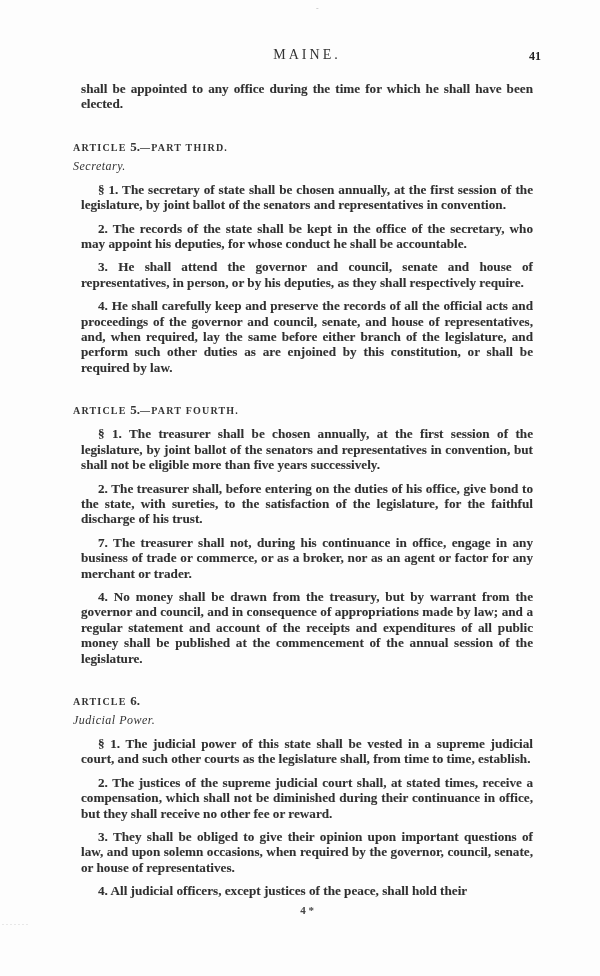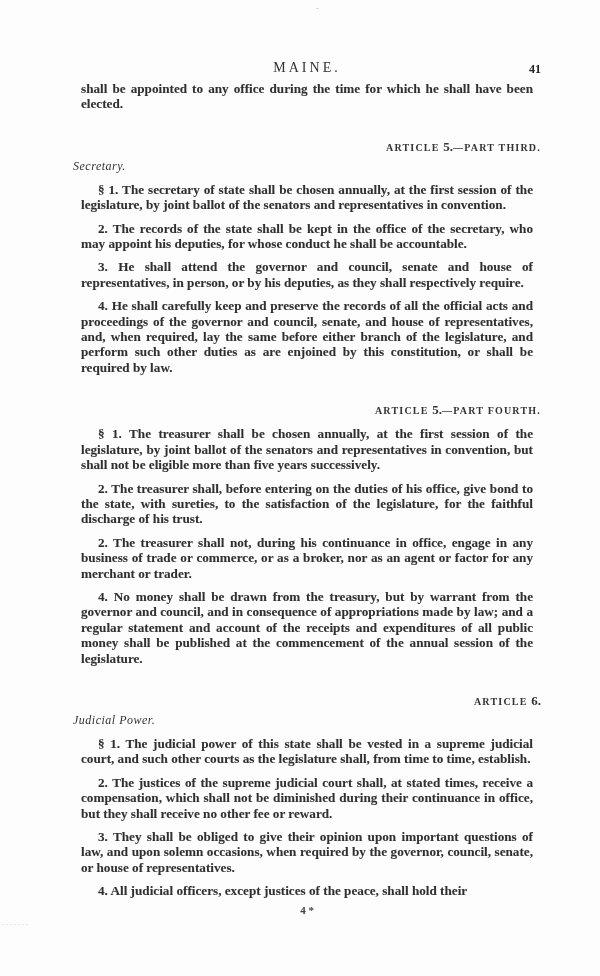--- a/index.html
+++ b/index.html
@@ -16,21 +16,21 @@
       font-family: "Liberation Serif", "DejaVu Serif", serif;
     }
     .page {
       position: absolute;
       left: 73px;
       top: 0;
       width: 468px;
     }
     .running-head {
       position: absolute;
-      top: 60px;
+      top: 47px;
       left: 0;
       width: 468px;
       height: 20px;
     }
     .running-title {
       position: absolute;
       left: 0;
       width: 468px;
       text-align: center;
       font-size: 14px;
@@ -58,21 +58,21 @@
       text-align: justify;
       text-align-last: left;
       font-weight: bold;
       color: #303030;
       -webkit-text-stroke: 0.1px #444;
     }
     p.section {
       text-indent: 17px;
     }
     .article-head {
-      text-align: right;
+      text-align: left;
       font-size: 10px;
       letter-spacing: 1.2px;
       font-weight: bold;
       margin-top: 27px;
       margin-bottom: 4px;
       color: #333;
     }
     .article-head .num {
       font-size: 13px;
       letter-spacing: 0;
@@ -121,21 +121,21 @@
     <p class="section">2. The records of the state shall be kept in the office of the secretary, who may appoint his deputies, for whose conduct he shall be accountable.</p>
     <p class="section">3. He shall attend the governor and council, senate and house of representatives, in person, or by his deputies, as they shall respectively require.</p>
     <p class="section">4. He shall carefully keep and preserve the records of all the official acts and proceedings of the governor and council, senate, and house of representatives, and, when required, lay the same before either branch of the legislature, and perform such other duties as are enjoined by this constitution, or shall be required by law.</p>
 
     <div class="article-head">
       <span>ARTICLE</span>
       <span class="num">5.</span><span>—PART FOURTH.</span>
     </div>
     <p class="section">§ 1. The treasurer shall be chosen annually, at the first session of the legislature, by joint ballot of the senators and representatives in convention, but shall not be eligible more than five years successively.</p>
     <p class="section">2. The treasurer shall, before entering on the duties of his office, give bond to the state, with sureties, to the satisfaction of the legislature, for the faithful discharge of his trust.</p>
-    <p class="section">2. The treasurer shall not, during his continuance in office, engage in any business of trade or commerce, or as a broker, nor as an agent or factor for any merchant or trader.</p>
+    <p class="section">7. The treasurer shall not, during his continuance in office, engage in any business of trade or commerce, or as a broker, nor as an agent or factor for any merchant or trader.</p>
     <p class="section">4. No money shall be drawn from the treasury, but by warrant from the governor and council, and in consequence of appropriations made by law; and a regular statement and account of the receipts and expenditures of all public money shall be published at the commencement of the annual session of the legislature.</p>
 
     <div class="article-head">
       <span>ARTICLE</span>
       <span class="num">6.</span><span></span>
     </div>
     <div class="subtitle">Judicial Power.</div>
     <p class="section">§ 1. The judicial power of this state shall be vested in a supreme judicial court, and such other courts as the legislature shall, from time to time, establish.</p>
     <p class="section">2. The justices of the supreme judicial court shall, at stated times, receive a compensation, which shall not be diminished during their continuance in office, but they shall receive no other fee or reward.</p>
     <p class="section">3. They shall be obliged to give their opinion upon important questions of law, and upon solemn occasions, when required by the governor, council, senate, or house of representatives.</p>

